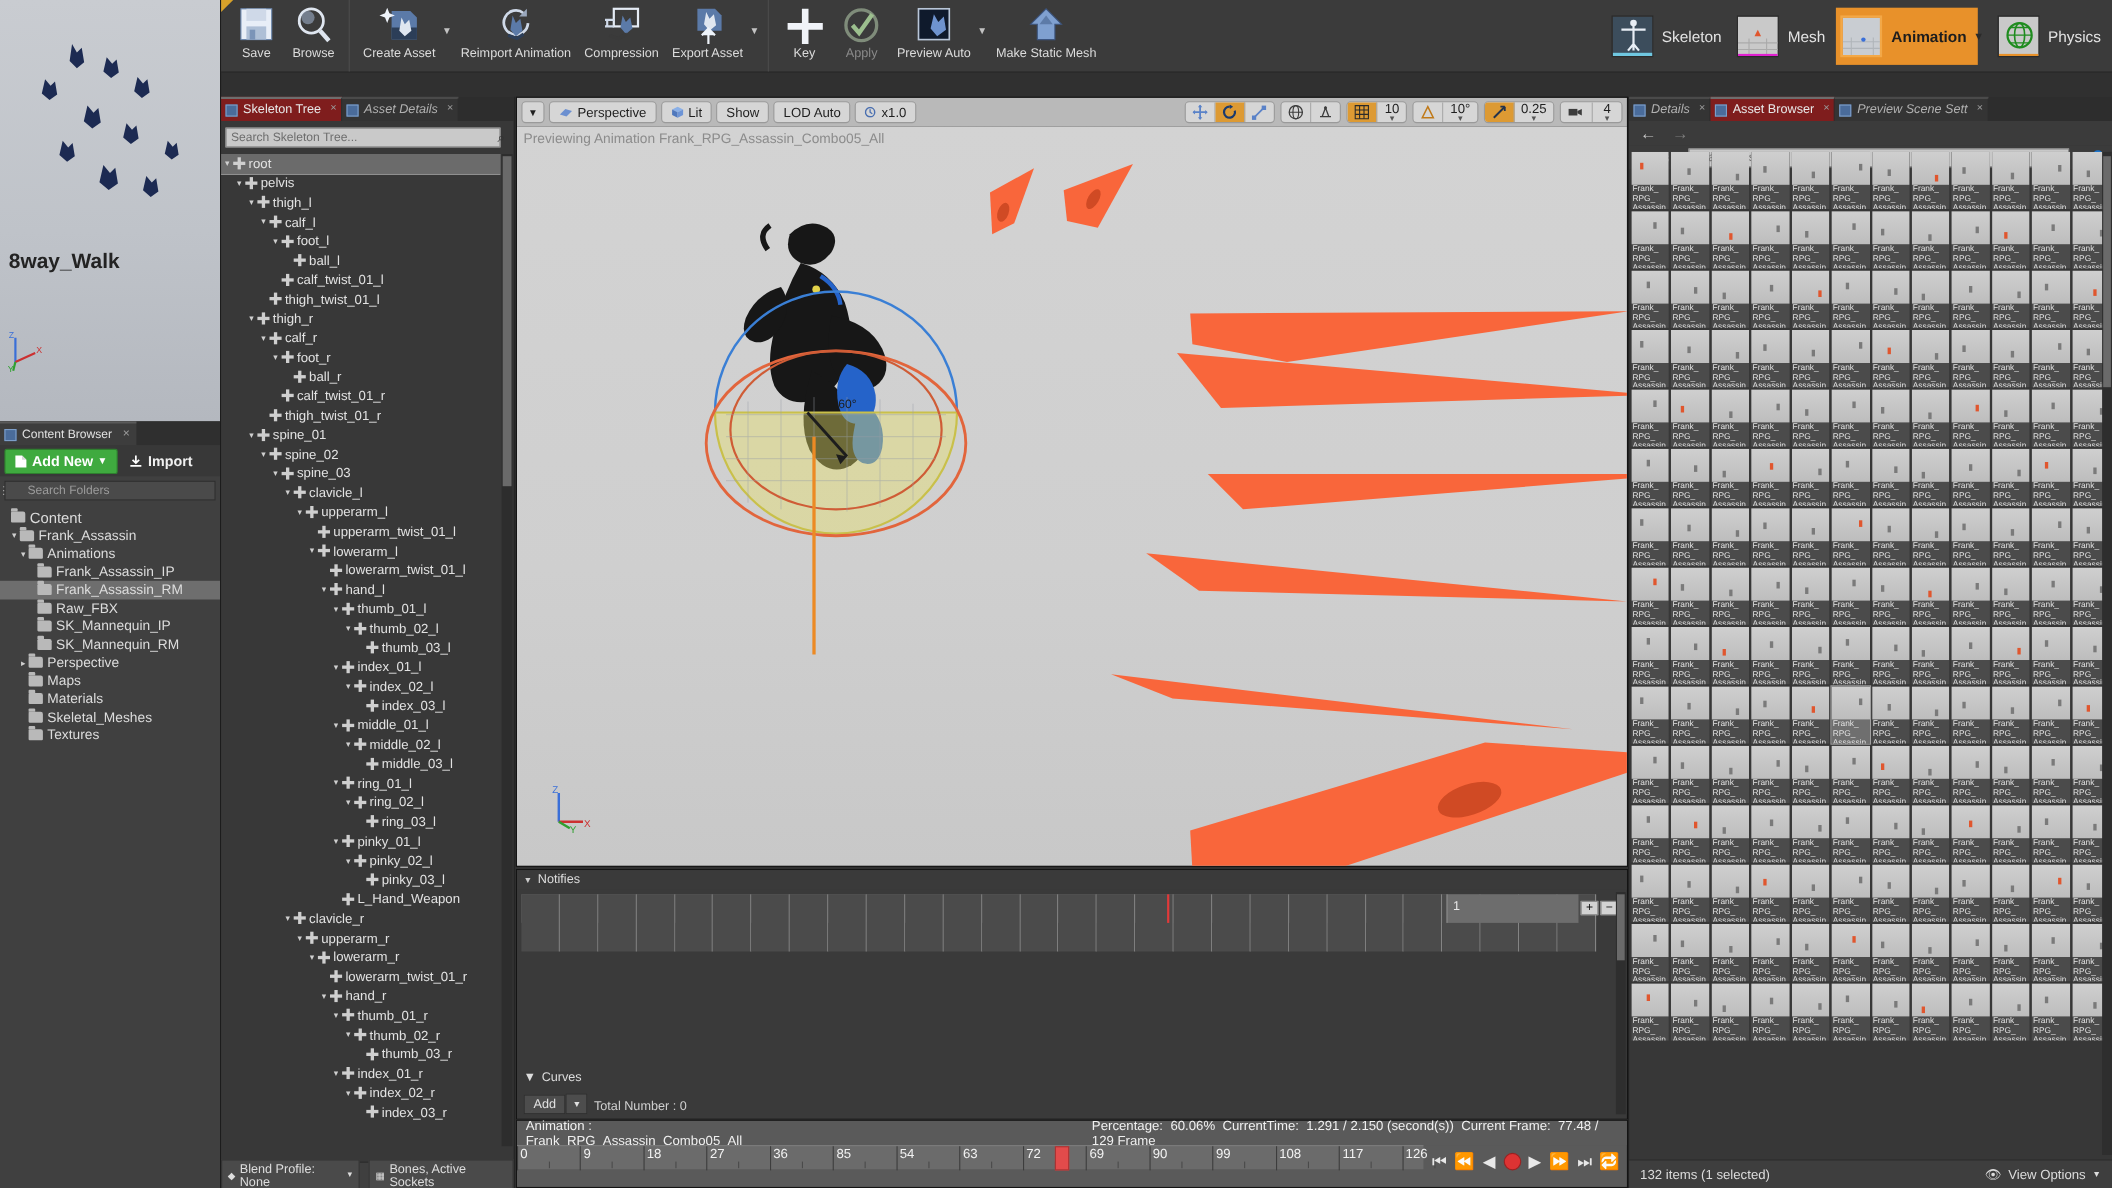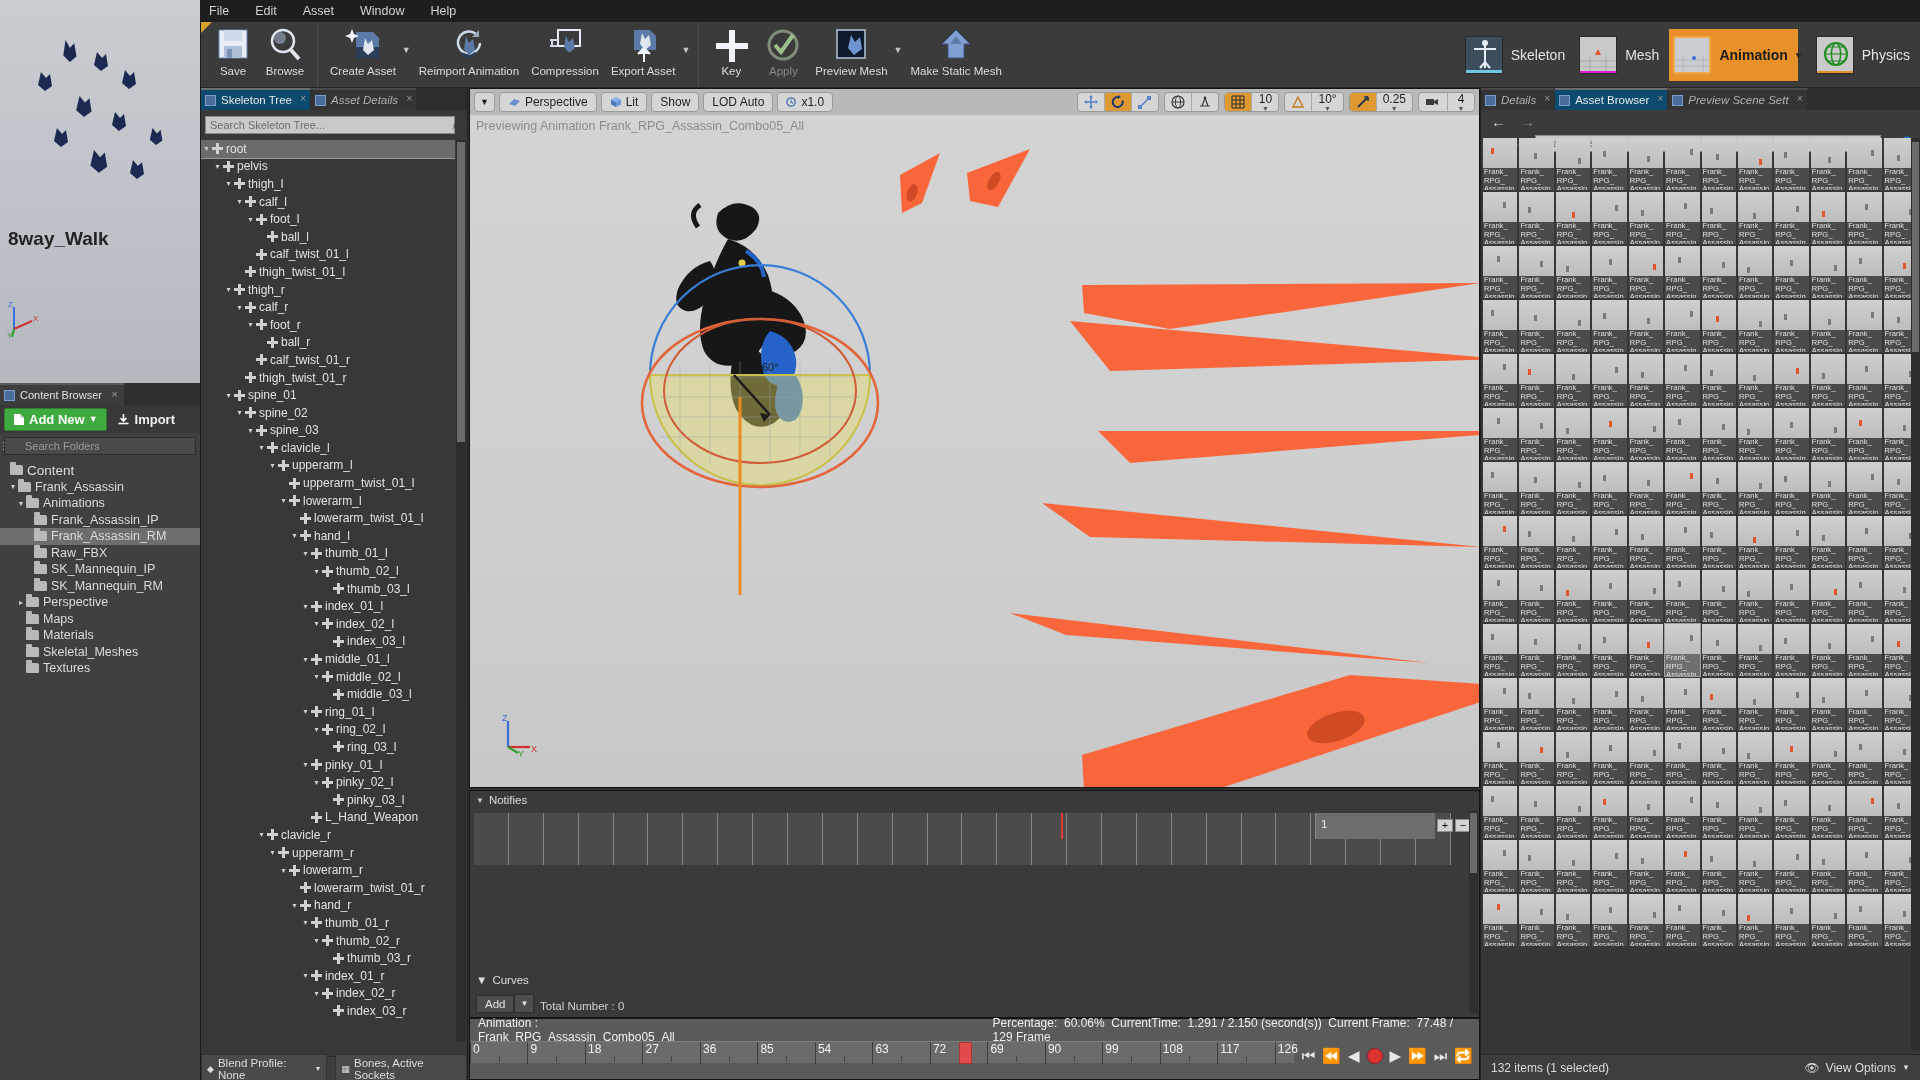--- a/index.html
+++ b/index.html
@@ -65,21 +65,21 @@
   .mode .thumb{ width:38px; height:38px; border:1px solid #2b2b2b; position:relative; overflow:hidden;}
   .mode .mlbl{ font-size:14px; color:#e3e3e3; }
   .mode.active{ background:#e8912a; }
   .mode.active .mlbl{ color:#1d1d1d; font-weight:bold;}
   .mode.active .thumb{ border:2px solid #f3a847; }
 
   
   .sk-panel{ position:absolute; left:0; top:88px; width:267px; bottom:0; background:#383838;
     border-right:1px solid #222;}
   .tabrow{ height:22px; background:#2d2d2d; display:flex; }
-  .ptab{ height:22px; background:#0c4a6e; color:#e8e8e8; font-size:11.5px; padding:4px 18px 4px 20px;
+  .ptab{ height:22px; background:#7f1d1d; color:#e8e8e8; font-size:11.5px; padding:4px 18px 4px 20px;
     position:relative; border-top:2px solid #6d6d6d; white-space:nowrap; border-right:1px solid #2d2d2d;}
   .ptab.inactive{ background:#343434; color:#b0b0b0; border-top-color:#4a4a4a;font-style:italic;}
   .ptab .tabicon{ position:absolute; left:4px; top:5px; width:11px; height:11px; background:#4a6c9b;
     border:1px solid #7d9ec9;}
   .ptab .tabx{ position:absolute; right:4px; top:3px; color:#9a9a9a; font-size:10px;}
   .sk-search{ position:absolute; left:4px; top:28px; width:250px; height:18px; background:#c9c9c9;
     border:1px solid #888; color:#6d6d6d; font-size:11px; padding:2px 18px 2px 4px;}
   .sk-search-ico{ position:absolute; right:8px; top:30px; color:#333; font-size:12px;}
   .sk-tree{ position:absolute; left:0; top:52px; right:12px; bottom:38px; overflow:hidden; font-size:12px;}
   .bn{ height:17.6px; display:flex; align-items:center; color:#e2e2e2; white-space:nowrap;}
@@ -330,27 +330,20 @@
         <div class="cbrow">
           <span class="caret" style="margin-left: 16px;"></span>
           <span class="folder"></span>
           <span>Textures</span>
         </div>
       </div>
   </div>
 
   <div class="win">
 
-    <div class="menubar" id="menubar">
-        <span>File</span>
-        <span>Edit</span>
-        <span>Asset</span>
-        <span>Window</span>
-        <span>Help</span>
-      </div>
 
     <div class="toolbar">
       <div class="tb-corner"></div>
       <div id="tgroups" style="display:flex;">
           <div class="tgrp">
             <div class="tbtn">
               <span class="ico">
                 <svg width="38" height="38" viewBox="0 0 38 38">
                   <rect x="5" y="4" width="28" height="28" fill="#e8eef7" stroke="#6b86ad"></rect>
                   <rect x="10" y="4" width="18" height="11" fill="#cfd9e8"></rect>
@@ -436,21 +429,21 @@
               </span>
               <div class="lbl">Apply</div>
             </div>
             <div class="tbtn">
               <span class="ico">
                 <svg width="38" height="38" viewBox="0 0 38 38">
                   <rect x="5" y="4" width="28" height="28" fill="#0f1a2c" stroke="#b9c6d8" stroke-width="1.5"></rect>
                   <path d="M19 9l4 7 5-5 2 12-8 6-6-7z" fill="#6e93cf"></path>
                 </svg>
               </span>
-              <div class="lbl">Preview Mesh</div>
+              <div class="lbl">Preview Auto</div>
             </div>
             <div class="tb-arrow">▼</div>
             <div class="tbtn">
               <span class="ico">
                 <svg width="38" height="38" viewBox="0 0 38 38">
                   <path d="M19 4L33 18h-6v14h-16V18H5z" fill="#7fa0d0" stroke="#3c5580"></path>
                   <path d="M19 10l-6 8h12z" fill="#3c5580" opacity=".5"></path>
                 </svg>
               </span>
               <div class="lbl">Make Static Mesh</div>

